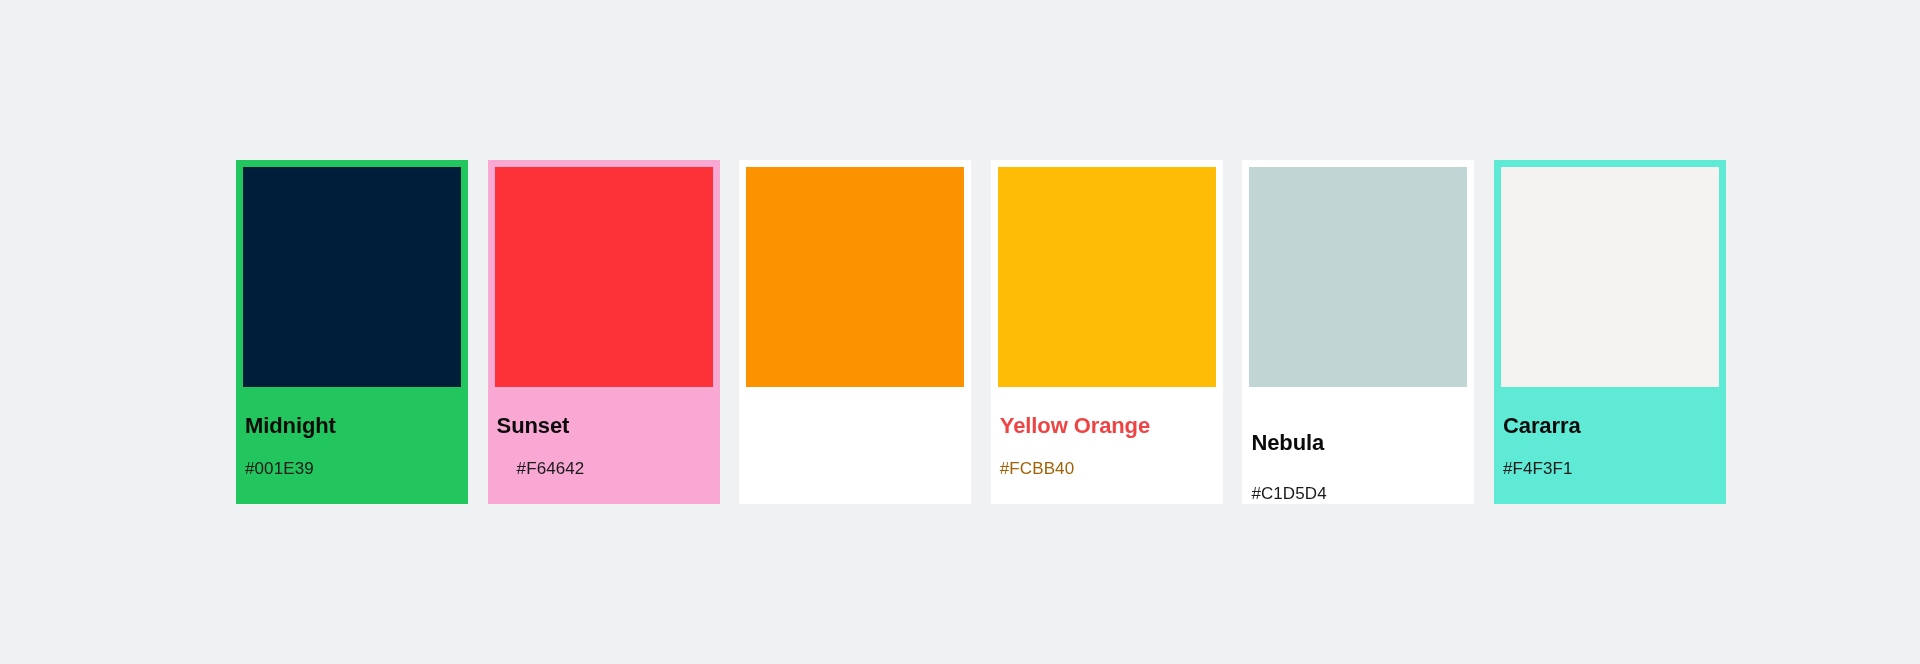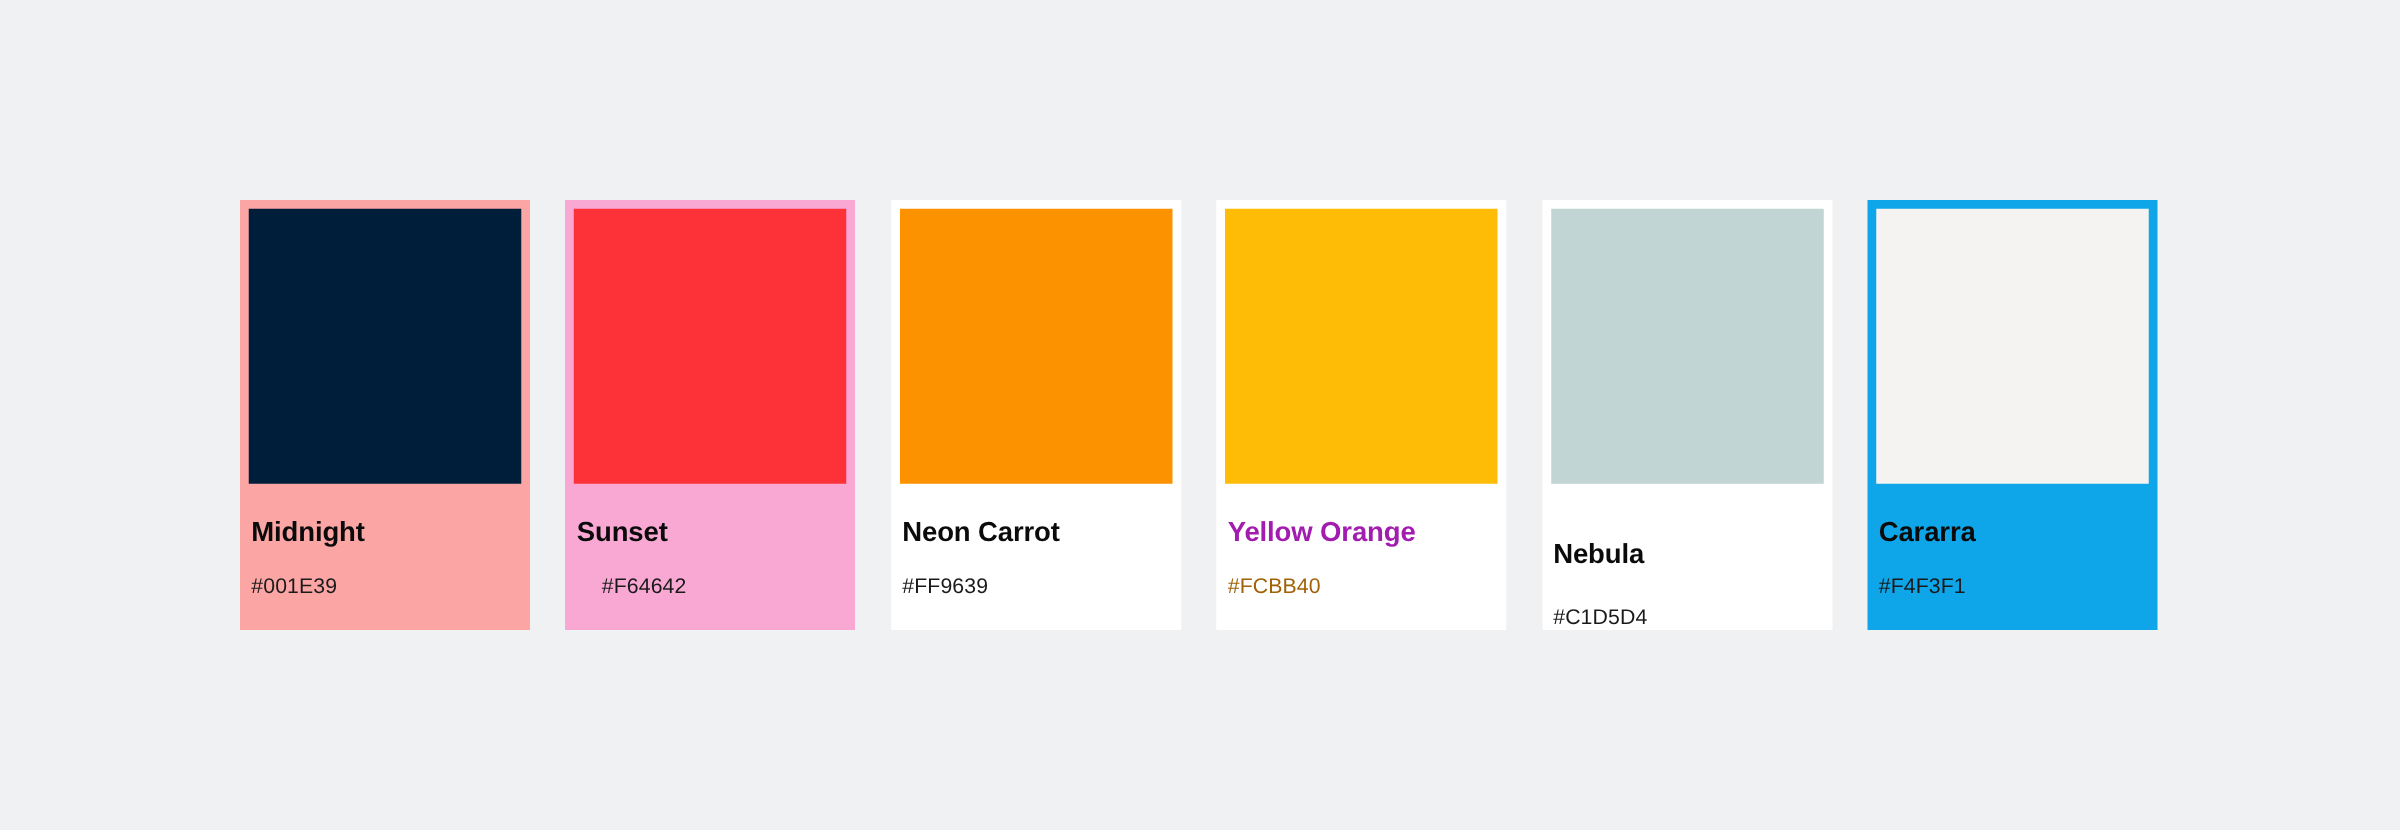--- a/index.html
+++ b/index.html
@@ -70,61 +70,57 @@
     line-height: 20px;
     margin-top: 20px;
     white-space: nowrap;
   }
 </style>
 </head>
 <body style="background: rgb(240, 241, 242);">
 
 <div id="palette-board">
 
-  <div class="swatch-card" style="background: #fca5a5;">
+  <div class="swatch-card" style="background: #22c55e; margin-left: 44px;">
     <div class="swatch-color" style="background: rgb(0, 30, 57);"></div>
     <div class="swatch-meta">
       <div class="swatch-name" style="color: rgb(11, 11, 11);">Midnight</div>
       <div class="swatch-hex" style="color: rgb(26, 26, 26);">#001E39</div>
     </div>
   </div>
 
   <div class="swatch-card" style="background: #f9a8d4;">
     <div class="swatch-color" style="background: rgb(252, 50, 56);"></div>
     <div class="swatch-meta">
       <div class="swatch-name" style="color: rgb(11, 11, 11);">Sunset</div>
       <div class="swatch-hex" style="color: rgb(26, 26, 26); margin-left: 20px;">#F64642</div>
     </div>
   </div>
 
   <div class="swatch-card" style="background: rgb(255, 255, 255);">
     <div class="swatch-color" style="background: rgb(253, 146, 1);"></div>
-    <div class="swatch-meta">
-      <div class="swatch-name" style="color: rgb(11, 11, 11);">Neon Carrot</div>
-      <div class="swatch-hex" style="color: rgb(26, 26, 26);">#FF9639</div>
-    </div>
   </div>
 
   <div class="swatch-card" style="background: rgb(255, 255, 255);">
     <div class="swatch-color" style="background: rgb(254, 188, 7);"></div>
     <div class="swatch-meta">
-      <div class="swatch-name" style="color: #a21caf;">Yellow Orange</div>
+      <div class="swatch-name" style="color: #ef4444;">Yellow Orange</div>
       <div class="swatch-hex" style="color: #a16207;">#FCBB40</div>
     </div>
   </div>
 
   <div class="swatch-card" style="background: rgb(255, 255, 255); justify-content: space-between;">
     <div class="swatch-color" style="background: rgb(193, 213, 212);"></div>
     <div class="swatch-meta">
       <div class="swatch-name" style="color: rgb(11, 11, 11);">Nebula</div>
       <div class="swatch-hex" style="color: rgb(26, 26, 26); margin-top: 28px;">#C1D5D4</div>
     </div>
   </div>
 
-  <div class="swatch-card" style="background: #0ea5e9;">
+  <div class="swatch-card" style="background: #5eead4;">
     <div class="swatch-color" style="background: rgb(244, 243, 241);"></div>
     <div class="swatch-meta">
       <div class="swatch-name" style="color: rgb(11, 11, 11);">Cararra</div>
       <div class="swatch-hex" style="color: rgb(26, 26, 26);">#F4F3F1</div>
     </div>
   </div>
 
 </div>
 
 </body></html>

